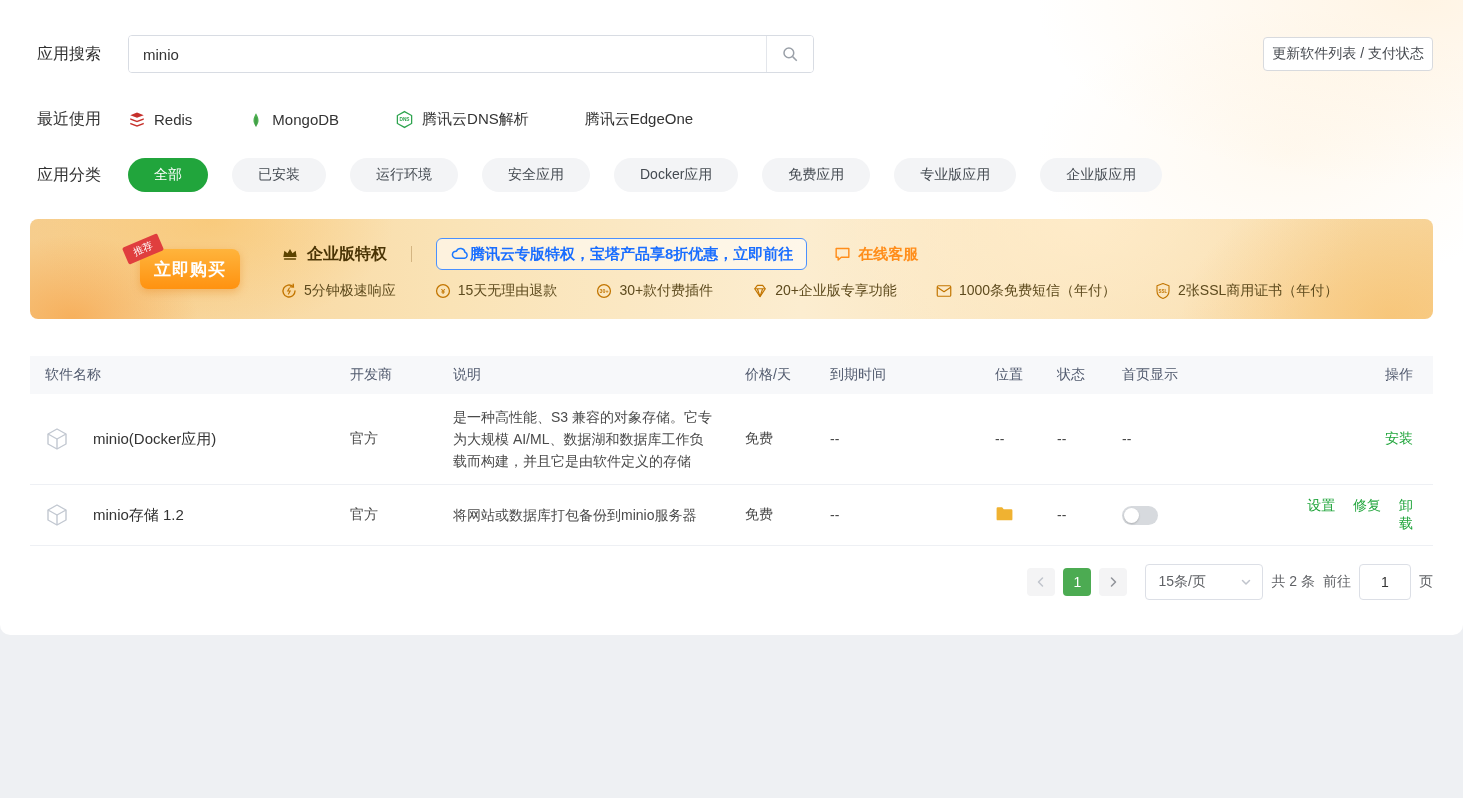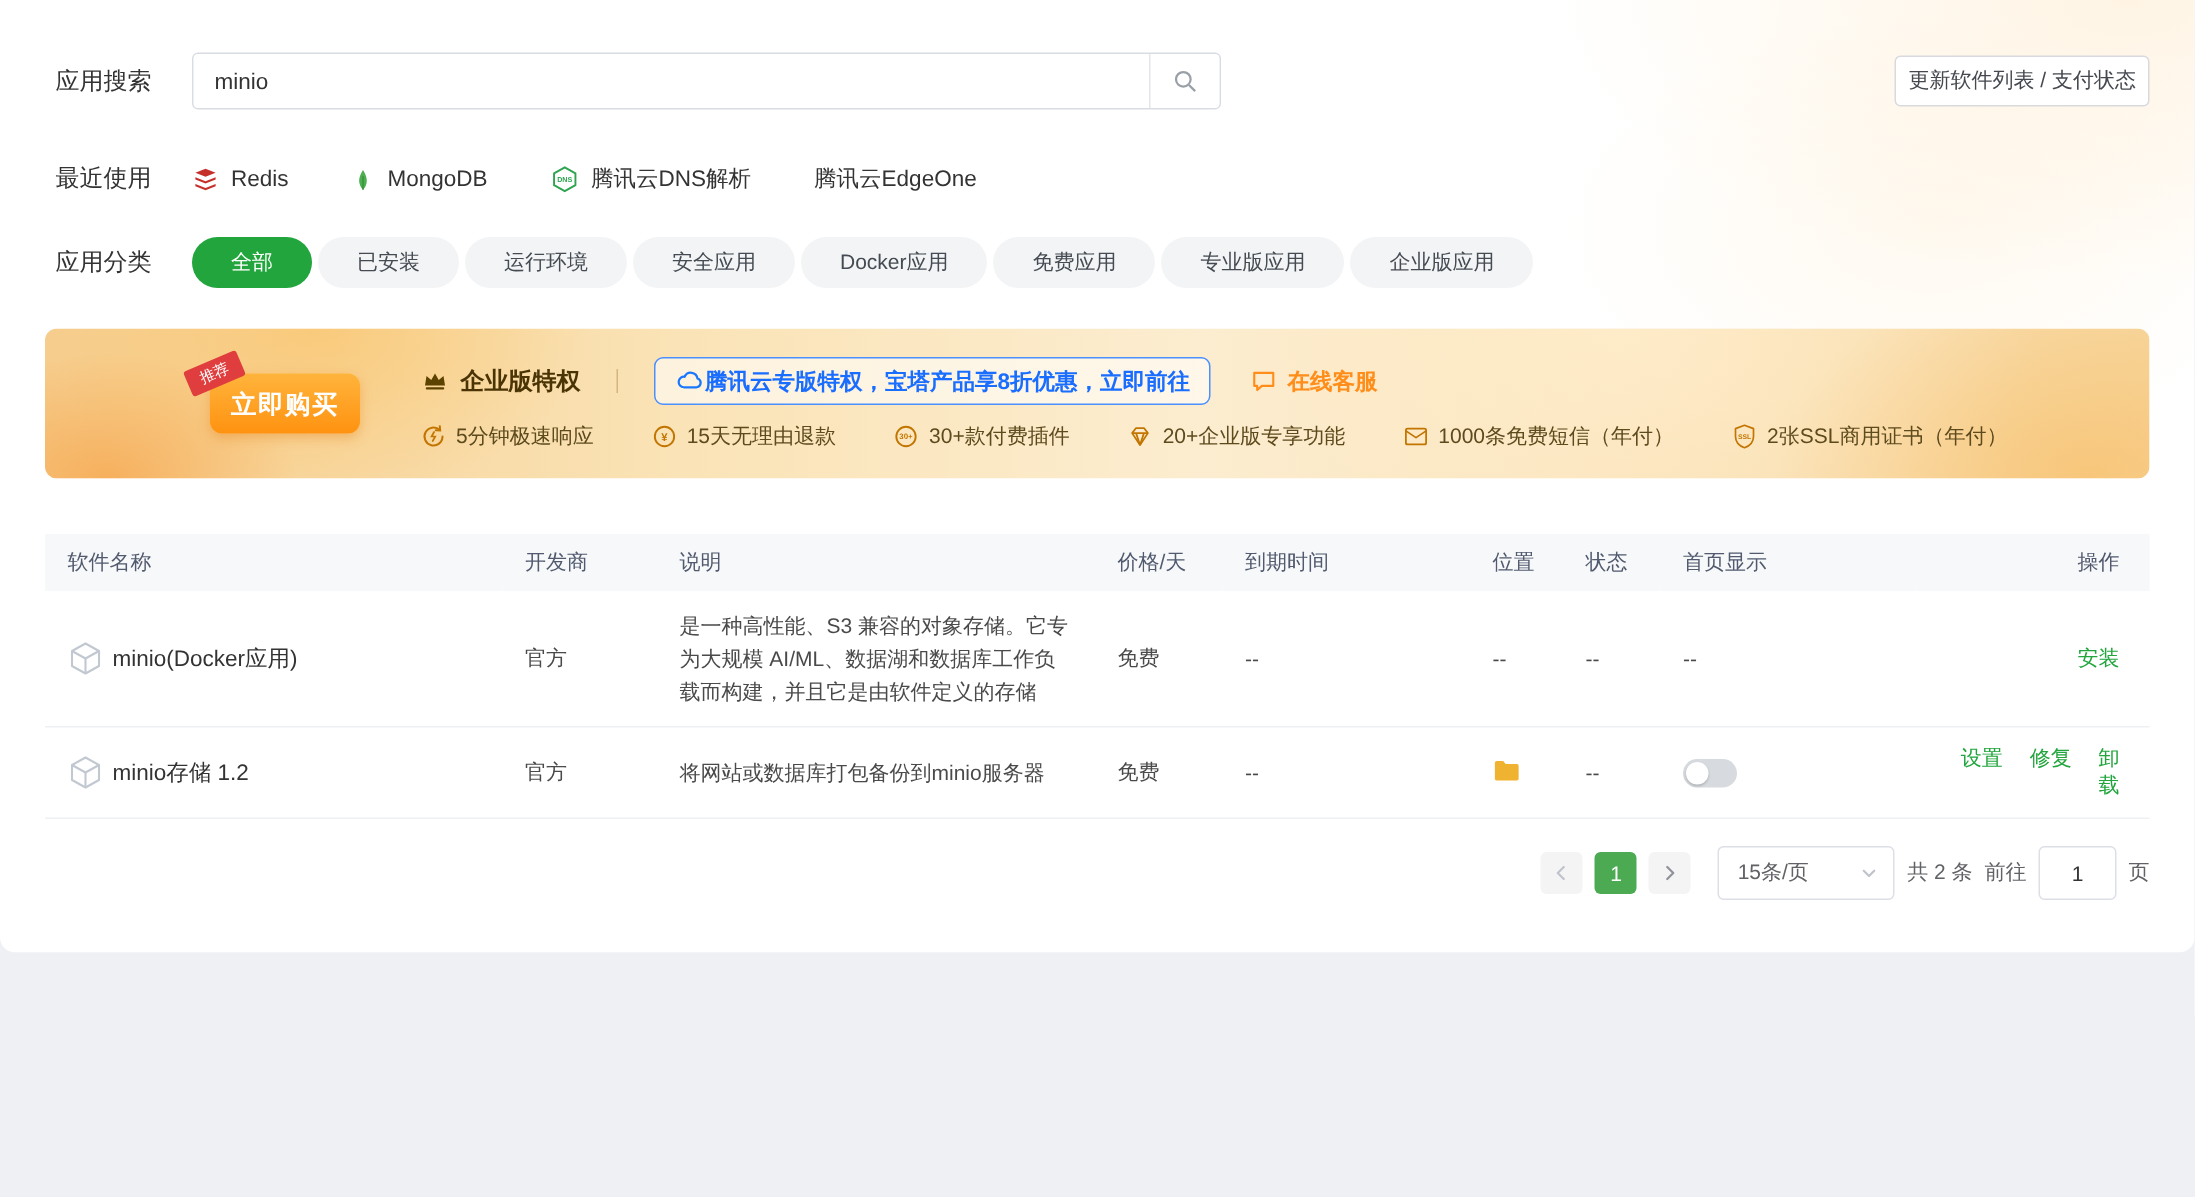--- a/index.html
+++ b/index.html
@@ -17,27 +17,27 @@
 
   
   .search-row { padding-top: 35px; }
   .search-group { display: flex; width: 686px; height: 38px; border: 1px solid #d8dce3; border-radius: 4px; overflow: hidden; background: #fff; }
   .search-input { flex: 1; border: none; outline: none; padding: 0 14px; font-size: 15px; color: #333; font-family: inherit; }
   .search-btn { width: 47px; border: none; border-left: 1px solid #e3e6eb; background: #fff; cursor: pointer; display: flex; align-items: center; justify-content: center; }
   .update-btn { margin-left: auto; height: 34px; padding: 0 8px; background: #fff; border: 1px solid #d8dade; border-radius: 4px; font-size: 14px; color: #45494f; cursor: pointer; font-family: inherit; }
 
   
   .recent-row { margin-top: 36px; }
-  .recent-items { display: flex; align-items: center; gap: 42px; justify-content: flex-end; }
+  .recent-items { display: flex; align-items: center; gap: 56px; justify-content: flex-end; }
   .recent-item { display: flex; align-items: center; gap: 8px; font-size: 15px; color: #333; cursor: pointer; }
   .recent-item svg { display: block; }
 
   
   .category-row { margin-top: 28px; }
-  .cat-items { display: flex; align-items: flex-start; gap: 4px; }
+  .cat-items { display: flex; align-items: flex-start; gap: 24px; }
   .cat-btn { height: 34px; padding: 0 26px; border-radius: 17px; border: none; background: #f3f4f6; color: #454b52; font-size: 14px; cursor: pointer; font-family: inherit; }
   .cat-btn.active { background: #21a53c; color: #fff; }
 
   
   .banner {
     margin-top: 27px; height: 100px; border-radius: 8px; display: flex; align-items: center; position: relative; overflow: hidden;
     background:
       radial-gradient(180px 120px at 3% 100%, rgba(246,150,50,.55), rgba(246,150,50,0) 70%),
       radial-gradient(260px 160px at 13% 0%, rgba(250,190,90,.50), rgba(250,190,90,0) 70%),
       radial-gradient(300px 200px at 97% 100%, rgba(248,175,70,.45), rgba(248,175,70,0) 70%),
@@ -59,21 +59,21 @@
   .service-link { display: flex; align-items: center; gap: 6px; margin-left: 26px; color: #ff8d1a; font-size: 15px; font-weight: bold; cursor: pointer; text-decoration: none; text-align: right; }
   .banner-features { display: flex; align-items: center; gap: 38px; margin-top: 12px; }
   .feat { display: flex; align-items: center; gap: 6px; font-size: 14px; color: #5d4a1d; white-space: nowrap; }
   .feat svg { display: block; flex: 0 0 auto; }
 
   
   .apps-table { width: 100%; border-collapse: collapse; table-layout: fixed; margin-top: 37px; }
   .apps-table th { background: #f7f8fa; font-weight: 400; font-size: 14px; color: #515a6e; text-align: left; padding: 10px 15px; }
   .apps-table td { font-size: 14px; color: #4a4a4a; padding: 12px 15px; border-bottom: 1px solid #eef0f4; vertical-align: middle; }
   .apps-table th:last-child, .apps-table td:last-child { text-align: right; padding-right: 20px; }
-  .name-cell { display: flex; align-items: center; gap: 6px; font-size: 15px; color: #333; }
+  .name-cell { display: flex; align-items: center; gap: 24px; font-size: 15px; color: #333; }
   .desc-cell { color: #333; line-height: 22px; }
   .op-link { color: #21a53c; cursor: pointer; text-decoration: none; margin-left: 14px; font-size: 14px; }
   .toggle { width: 36px; height: 19px; background: #d7dade; border-radius: 10px; position: relative; cursor: pointer; display: inline-block; vertical-align: middle; }
   .toggle .knob { position: absolute; left: 2px; top: 2px; width: 15px; height: 15px; background: #fff; border-radius: 50%; box-shadow: 0 1px 2px rgba(0,0,0,.2); }
 
   
   .pagination { display: flex; align-items: center; justify-content: flex-end; margin-top: 18px; gap: 8px; font-size: 14px; color: #606266; }
   .pg-btn { width: 28px; height: 28px; border-radius: 4px; background: #f4f4f5; border: none; display: flex; align-items: center; justify-content: center; cursor: pointer; }
   .pg-num { width: 28px; height: 28px; border-radius: 4px; background: #4cab52; color: #fff; display: flex; align-items: center; justify-content: center; font-size: 14px; cursor: pointer; }
   .pg-select { margin-left: 10px; width: 118px; height: 36px; border: 1px solid #dcdfe6; border-radius: 4px; display: flex; align-items: center; justify-content: space-between; padding: 0 10px 0 12px; color: #606266; cursor: pointer; background: #fff; }

